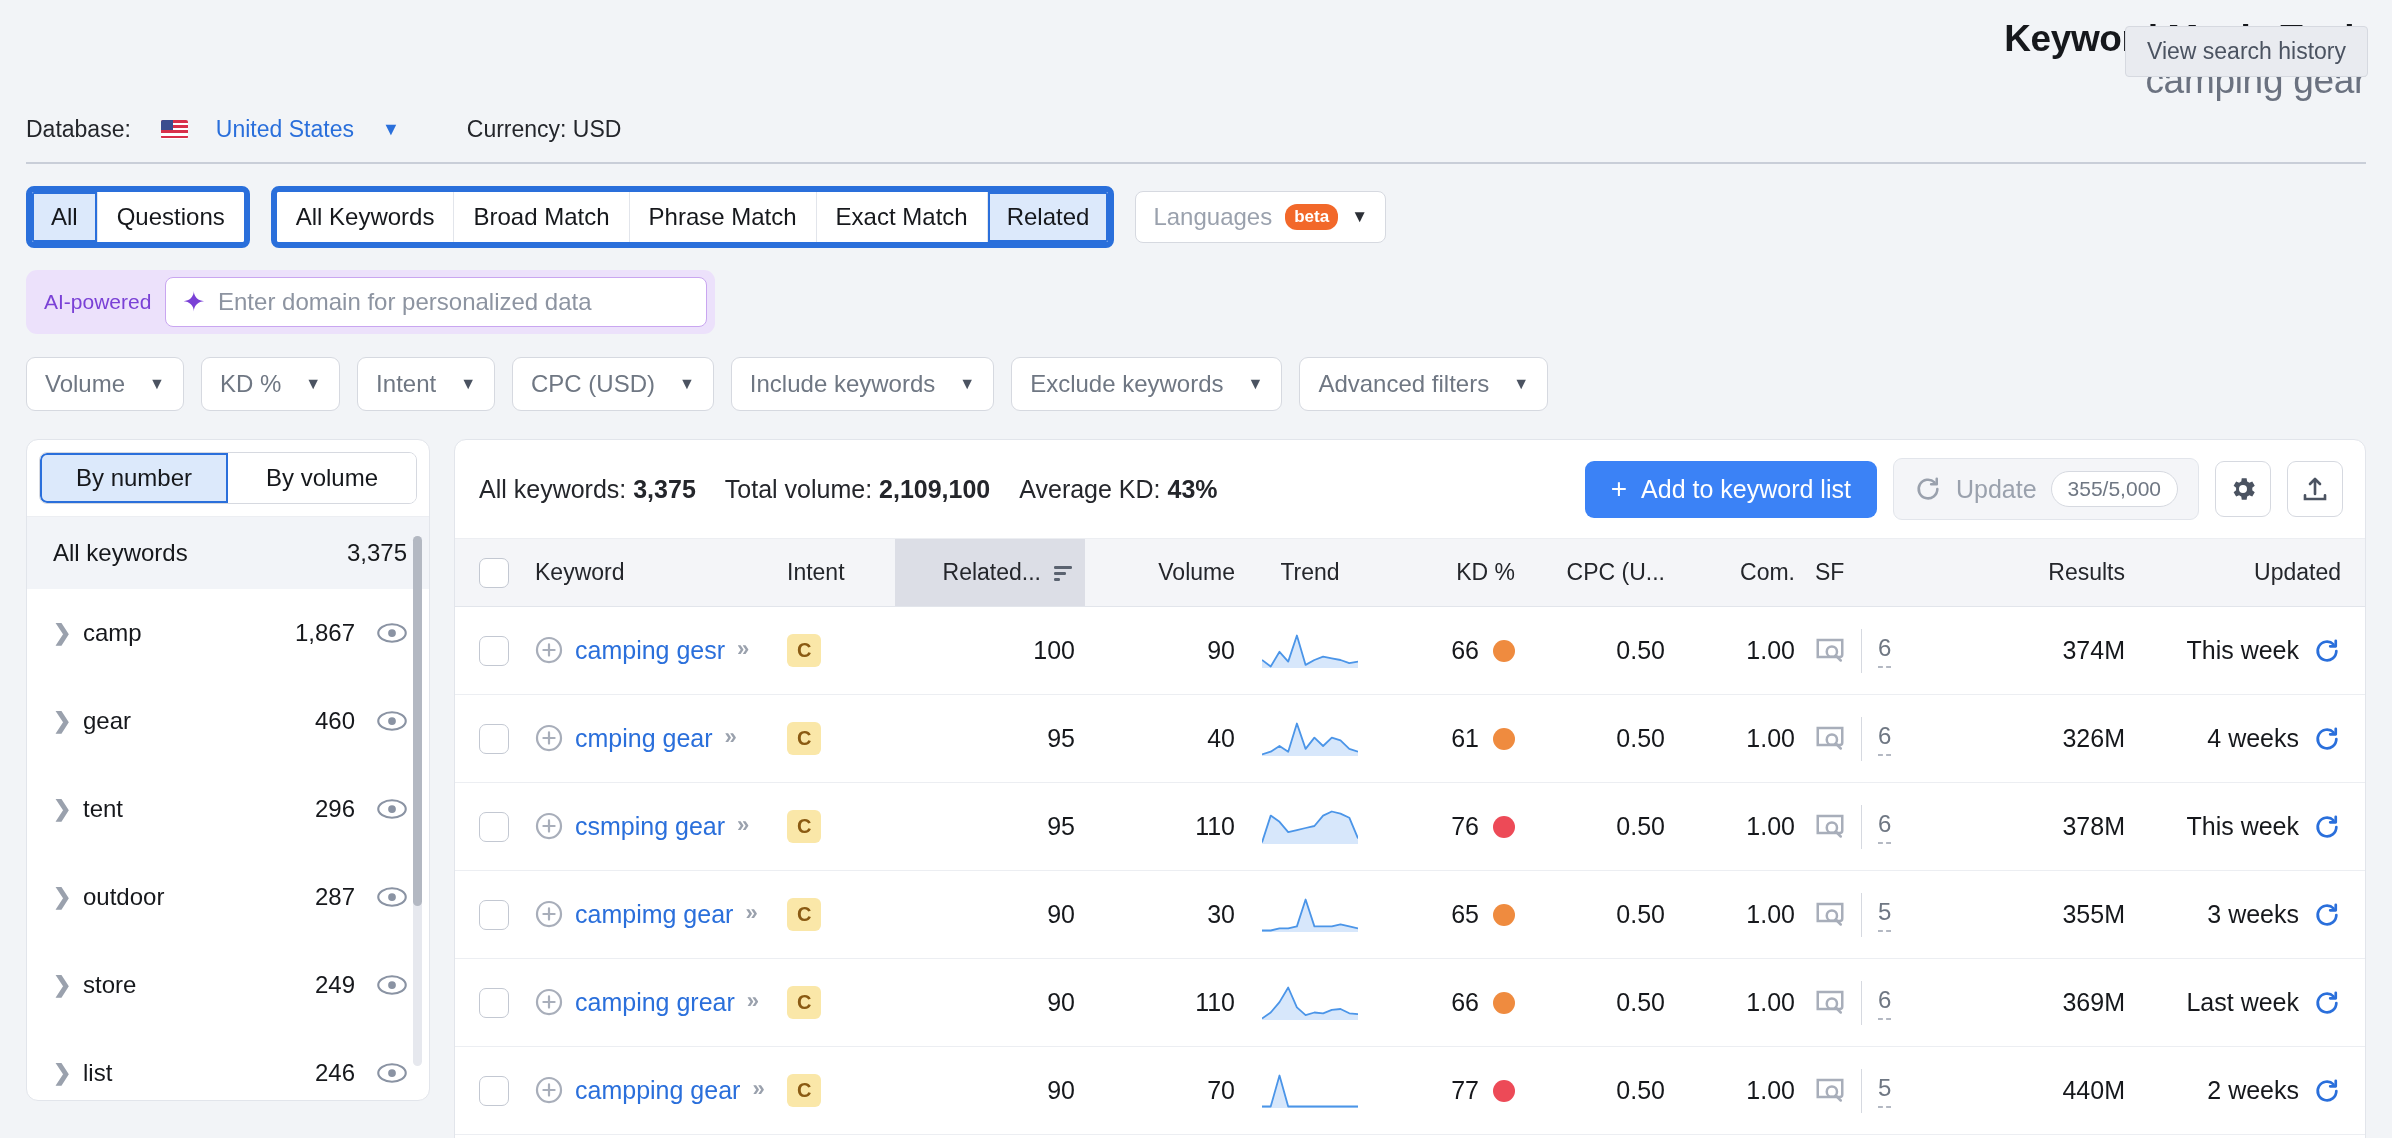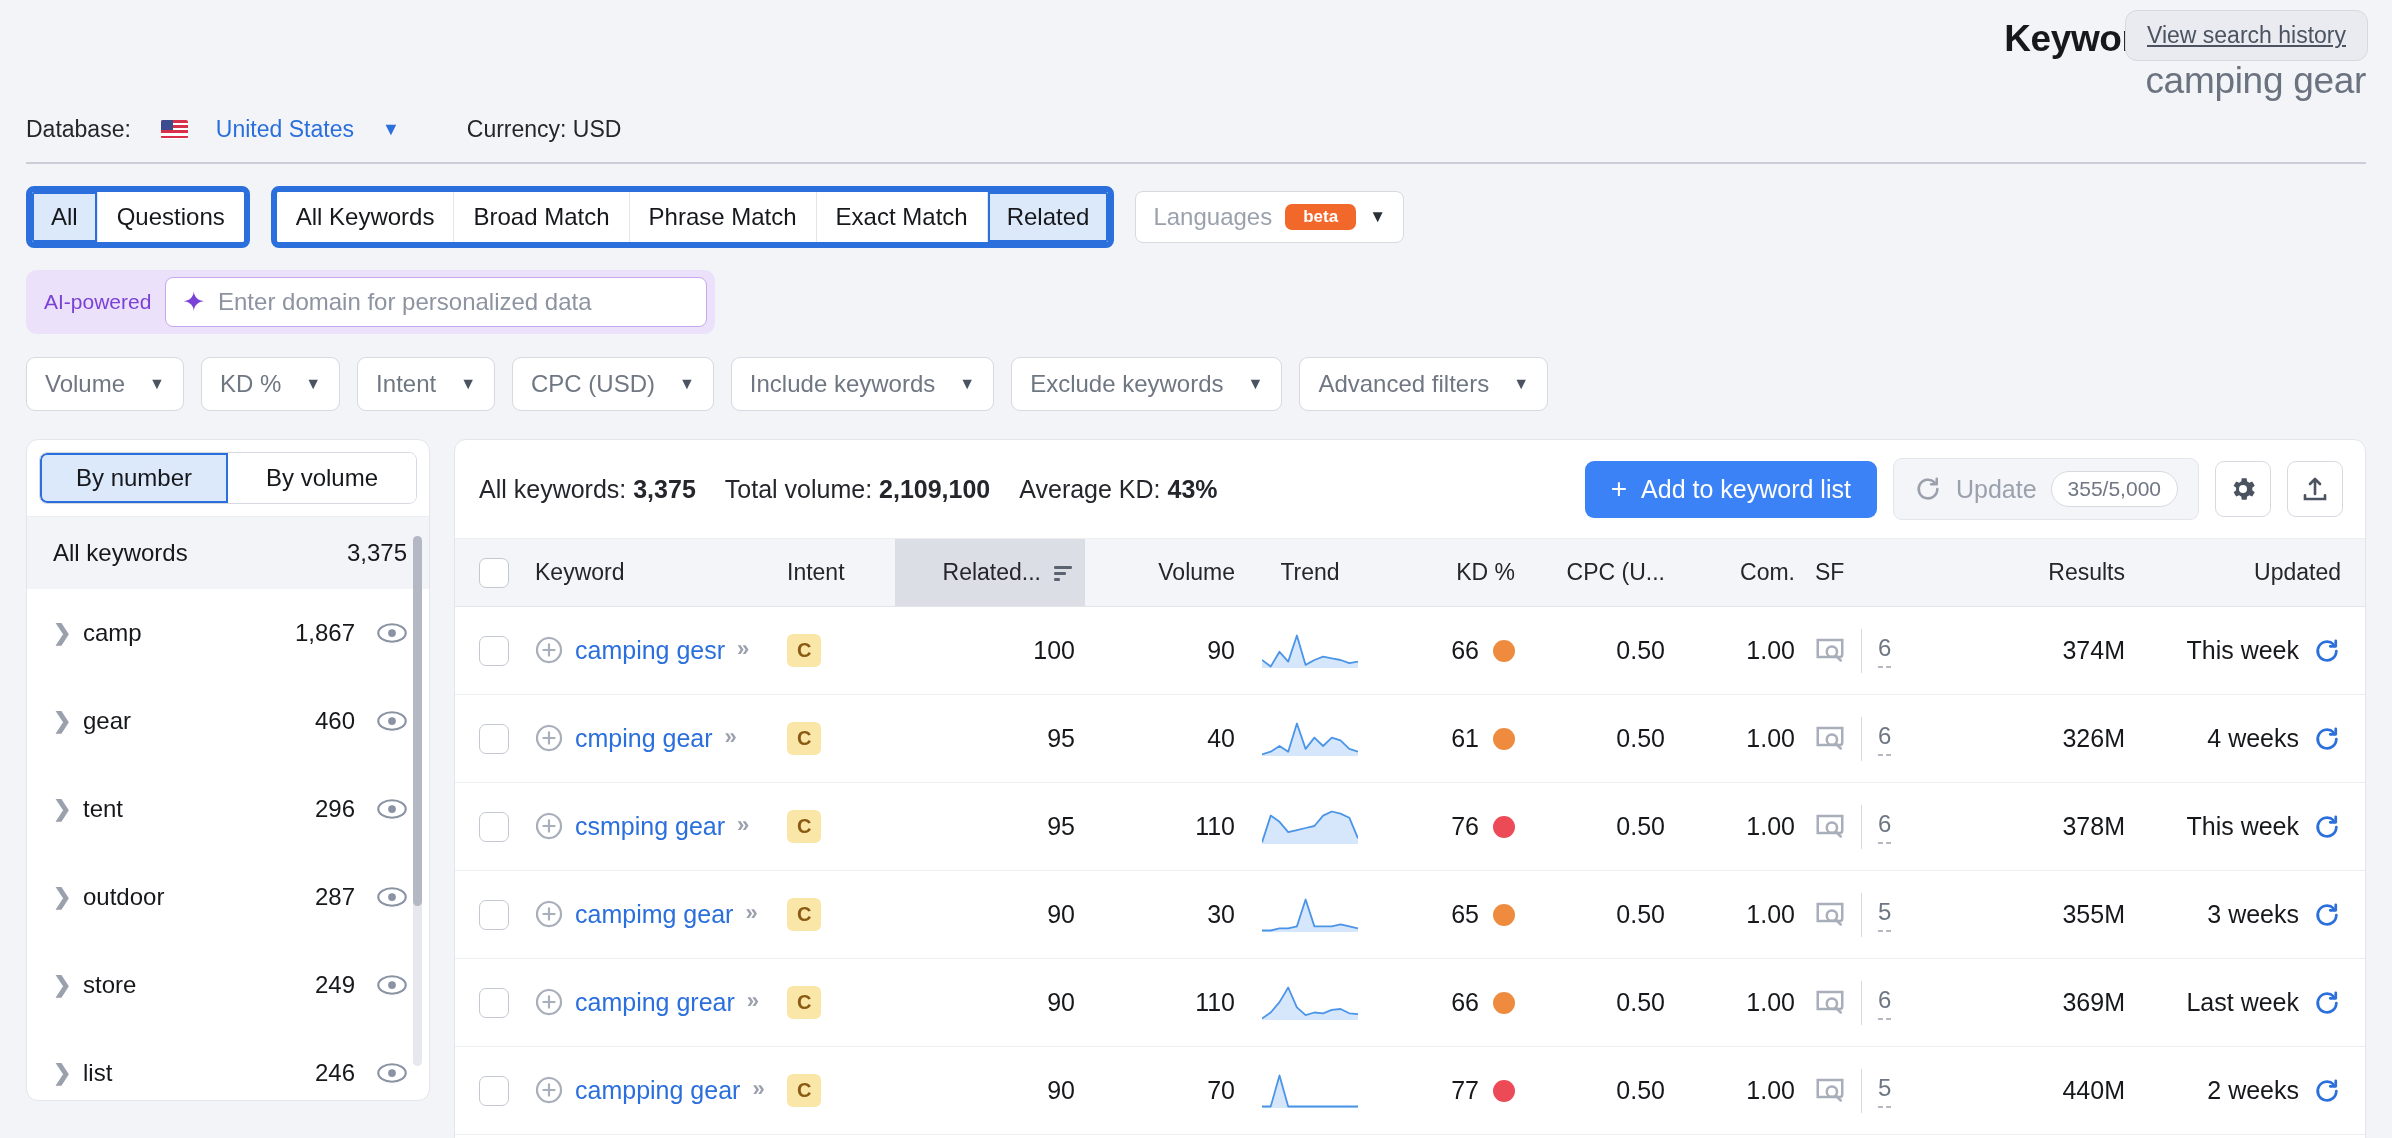--- a/index.html
+++ b/index.html
@@ -11,25 +11,24 @@
     overflow: hidden;
   }
   .page { position: relative; width: 2392px; height: 1138px; }
 
   
   .header { padding: 18px 26px 0 26px; }
   .title-row { display: flex; align-items: flex-end; flex-direction: column; }
   .title-main { font-size: 37px; font-weight: bold; letter-spacing: -0.4px; }
   .title-query { font-size: 37px; color: #6b7280; margin-left: 14px; letter-spacing: -0.3px; }
   .view-history {
-    position: absolute; top: 10px; right: 24px;
-    background: #e9ebf0; border: 1px solid #d6d9e0; border-radius: 12px;
+    position: absolute; top: 26px; right: 24px;
+    background: #e9ebf0; border: 1px solid #d6d9e0; border-radius: 4px;
     font-size: 23px; color: #4b5361; padding: 11px 21px; cursor: pointer;
     font-family: "Liberation Sans", sans-serif;
-    text-decoration: underline;
   }
   .meta-row { display: flex; align-items: center; margin-top: 14px; font-size: 23px; color: #24262b; gap: 21px; }
   .db-label { margin-right: 9px; }
   .flag {
     display:inline-block; width: 27px; height: 19px; position: relative;
     border-radius: 2px; overflow: hidden; vertical-align: -2px; margin-right: 7px;
     background: repeating-linear-gradient(#d8304a 0 2.6px, #fff 2.6px 5.2px);
   }
   .flag::before {
     content:""; position:absolute; left:0; top:0; width: 12px; height: 10px; background:#3b4d8f;
@@ -53,21 +52,21 @@
   .group.sel { border-color: #2a6fdb; }
   .group.sel .tab.active { box-shadow: inset 0 0 0 2px #2a6fdb; }
   .g1 { margin-right: 21px; }
   .g2 { margin-right: 21px; }
   .langbox {
     display: flex; align-items: center; gap: 13px;
     border: 1px solid #d6d9e0; border-radius: 8px; background: #fff;
     padding: 11px 17px; cursor: pointer;
   }
   .langbox .lbl { font-size: 24px; color: #9aa1ad; }
-  .beta { background: #f2682a; color:#fff; font-size: 17px; font-weight: bold; border-radius: 7px; padding: 3px 18px; }
+  .beta { background: #f2682a; color:#fff; font-size: 17px; font-weight: bold; border-radius: 12px; padding: 3px 9px; }
   .caret-dark { font-size: 17px; color: #2b2f36; }
 
   
   .airow { margin-top: 22px; display: flex; }
   .aiwrap {
     display: flex; align-items: center; background: #ece1fb;
     border-radius: 11px; padding: 7px 8px 7px 18px;
   }
   .ailabel { font-size: 21px; color: #7a41d6; margin-right: 14px; }
   .aifield {

